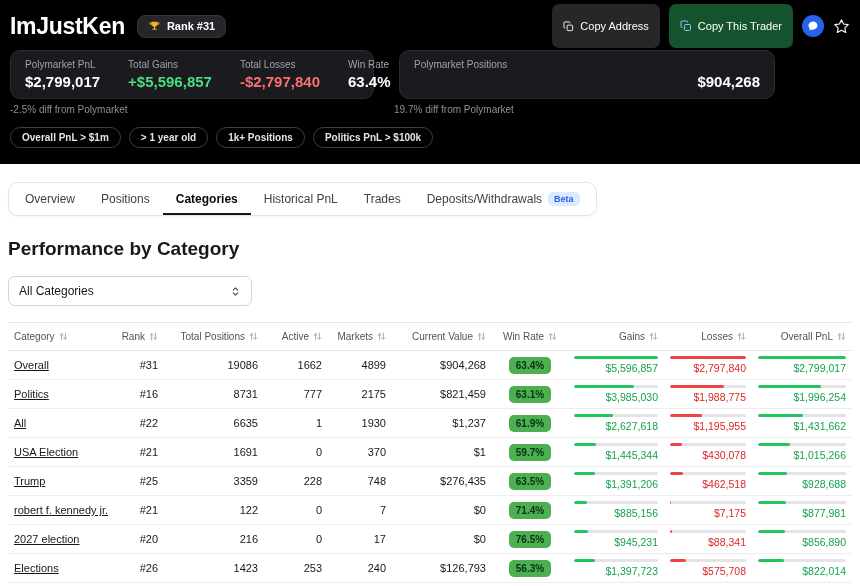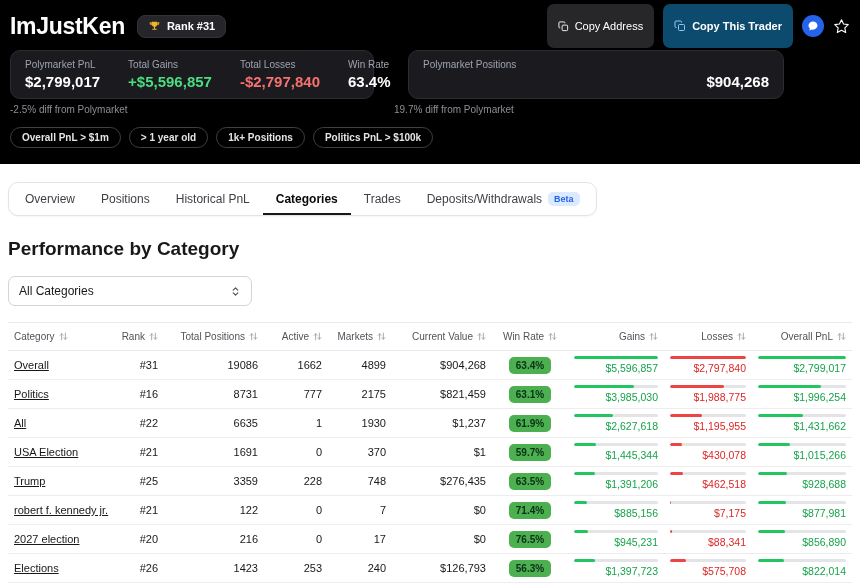--- a/index.html
+++ b/index.html
@@ -9,27 +9,27 @@
   
   .top { background: #000; padding: 10px 10px 16px; }
   .top-row { display: flex; align-items: center; height: 32px; }
   .trader-name { color: #fff; font-size: 23px; font-weight: 700; letter-spacing: -0.3px; }
   .rank-badge { display: inline-flex; align-items: center; gap: 6px; background: #26262a; border: 1px solid #333338;
     border-radius: 8px; padding: 4px 10px; margin-left: 12px; color: #fff; font-size: 11px; font-weight: 600; }
   .top-actions { margin-left: auto; display: flex; align-items: center; gap: 9px; }
   .btn { display: inline-flex; align-items: center; gap: 6px; border: none; border-radius: 7px;
     font-family: inherit; font-size: 11px; padding: 16px 11px; cursor: pointer; }
   .btn-dark { background: #27272a; color: #fff; }
-  .btn-blue { background: #0c4a6e; color: #fff; font-weight: 700; }
+  .btn-blue { background: #14532d; color: #fff; font-weight: 400; }
   .btn-blue svg { color: #93c5fd; }
   .circle-ic { width: 22px; height: 22px; border-radius: 50%; background: #2563eb; display: inline-flex;
     align-items: center; justify-content: center; cursor: pointer; }
   .star-ic { display: inline-flex; cursor: pointer; }
 
-  .stats-row { display: flex; gap: 34px; margin-top: 8px; }
+  .stats-row { display: flex; gap: 25px; margin-top: 8px; }
   .card { background: #1b1b1f; border: 1px solid #2b2b30; border-radius: 10px; padding: 8px 14px; }
   .stats-card { display: flex; gap: 28px; width: 364px; }
   .pos-card { width: 376px; }
   .stat .lbl { font-size: 10px; color: #9ca3af; white-space: nowrap; }
   .stat .val { font-size: 15px; font-weight: 700; color: #fff; margin-top: 3px; white-space: nowrap; }
   .stat .val.green { color: #4ade80; }
   .stat .val.red { color: #f87171; }
   .diff-row { display: flex; margin-top: 5px; }
   .diff-row span { font-size: 10px; color: #8e8e93; }
   .diff-row span:first-child { width: 384px; }
@@ -163,25 +163,25 @@
   </header>
 
   <main class="content">
     <nav class="tabs">
         <div class="tab">
           <span>Overview</span>
         </div>
         <div class="tab">
           <span>Positions</span>
         </div>
+        <div class="tab active">
+          <span>Categories</span>
+        </div>
         <div class="tab">
           <span>Historical PnL</span>
-        </div>
-        <div class="tab active">
-          <span>Categories</span>
         </div>
         <div class="tab">
           <span>Trades</span>
         </div>
         <div class="tab">
           <span>Deposits/Withdrawals</span>
           <span class="beta">Beta</span>
         </div>
       </nav>
 

